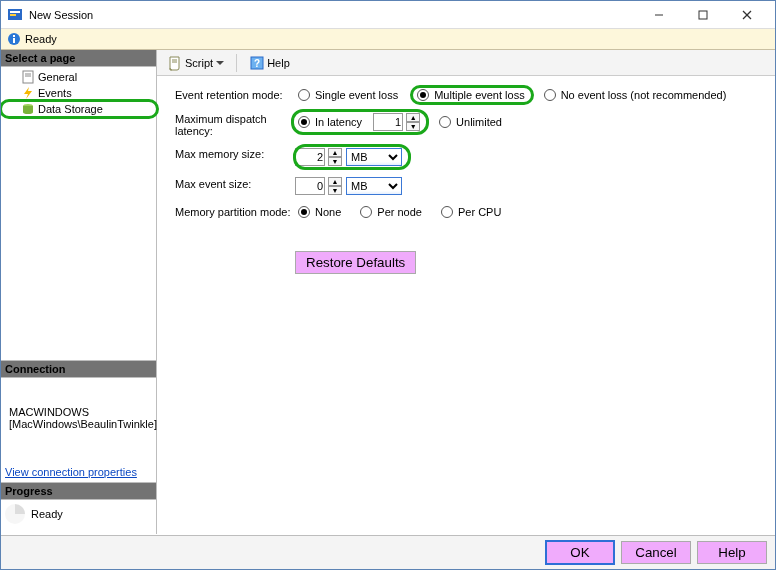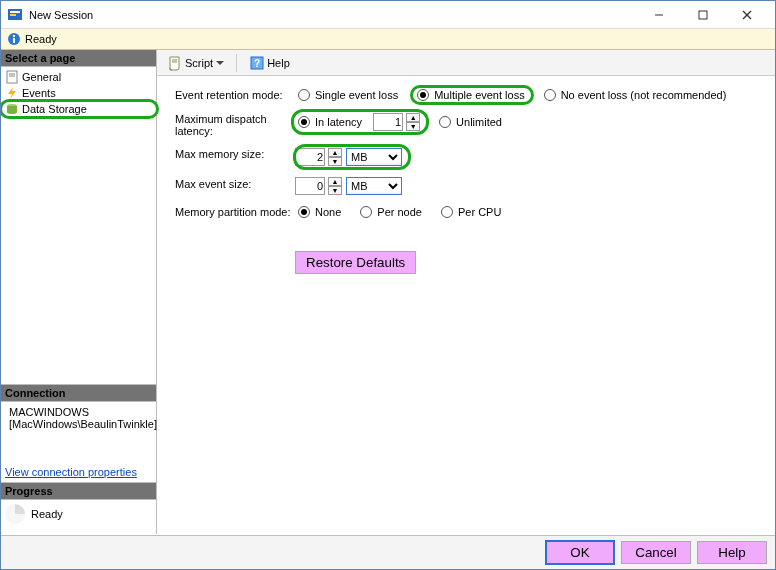--- a/index.html
+++ b/index.html
@@ -9,26 +9,26 @@
   .tb-title { flex:0 0 auto; }
   .tb-spacer { flex:1; }
   .tb-btn { width:44px; height:28px; display:flex; align-items:center; justify-content:center; margin-left:0; }
   .statusline { background:#fdf7db; border-bottom:1px solid #c9c0a2; padding:3px 6px; display:flex; align-items:center; }
   .statusline .info-ico { width:14px; height:14px; margin-right:4px; }
   .content { display:flex; height:calc(100% - 28px - 22px - 34px); }
   .sidebar { width:156px; border-right:1px solid #bdbdbd; display:flex; flex-direction:column; background:#fff; }
   .sect-hdr { background:#737373; border-top:1px solid #bdbdbd; border-bottom:1px solid #bdbdbd; padding:2px 4px; font-weight:bold; }
   .sect-hdr:first-child { border-top:none; }
   .nav-list { padding:2px 0; }
-  .nav-item { display:flex; align-items:center; padding:1px 4px; cursor:pointer; }
+  .nav-item { display:flex; align-items:center; padding:1px 20px; cursor:pointer; }
   .nav-item .nico { width:14px; height:14px; margin-right:3px; }
   .nav-item.selected { position:relative; }
   .circled { position:absolute; left:-2px; top:-2px; right:-3px; bottom:-2px; border:3px solid #1aa81a; border-radius:11px; pointer-events:none; }
   .conn-block { padding:4px; }
-  .conn-row { display:flex; align-items:flex-start; }
+  .conn-row { display:flex; align-items:flex-start;margin-top:24px; }
   .link { color:#0a47c2; padding:4px; cursor:pointer; text-decoration:underline; }
   .progress-row { display:flex; align-items:center; padding:4px; }
   .spinner { width:20px; height:20px; margin-right:6px; background:conic-gradient(#ddd 90deg,#f6f6f6 0); border-radius:50%; }
   .mainpane { flex:1; display:flex; flex-direction:column; }
   .toolbar { height:26px; border-bottom:1px solid #ccc; display:flex; align-items:center; padding:0 6px; gap:4px; background:#f4f4f4; }
   .toolbar .tbtn { display:flex; align-items:center; padding:1px 4px; cursor:pointer; }
   .toolbar .tbtn .ico { width:16px; height:16px; margin-right:2px; }
   .dd-arrow { margin-left:3px; border-left:4px solid transparent; border-right:4px solid transparent; border-top:4px solid #444; }
   .sep { width:1px; height:18px; background:#ccc; margin:0 4px; }
   .form { padding:12px 18px; }

